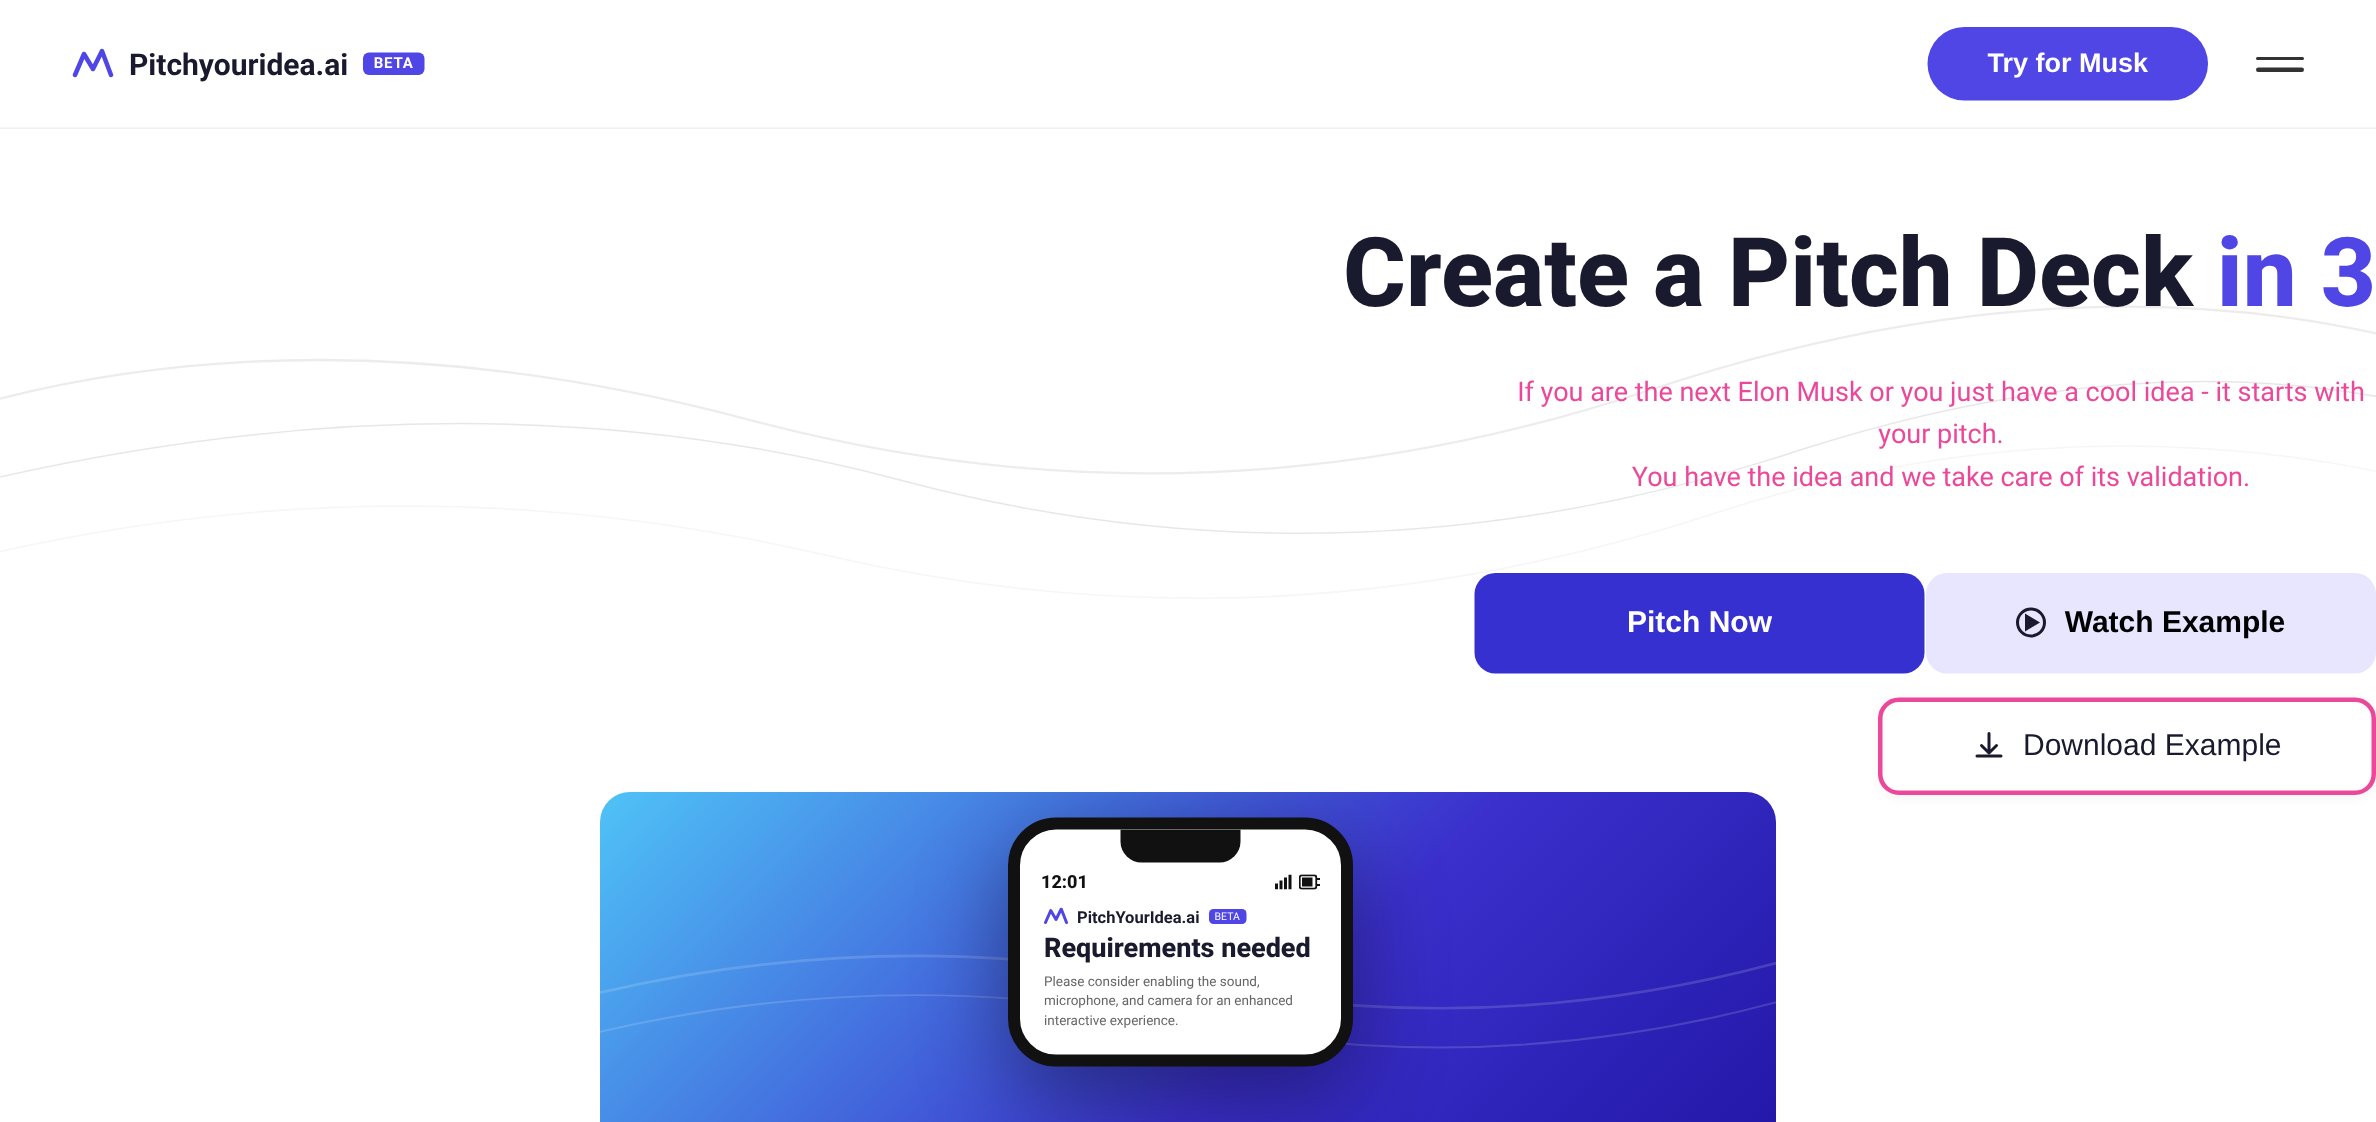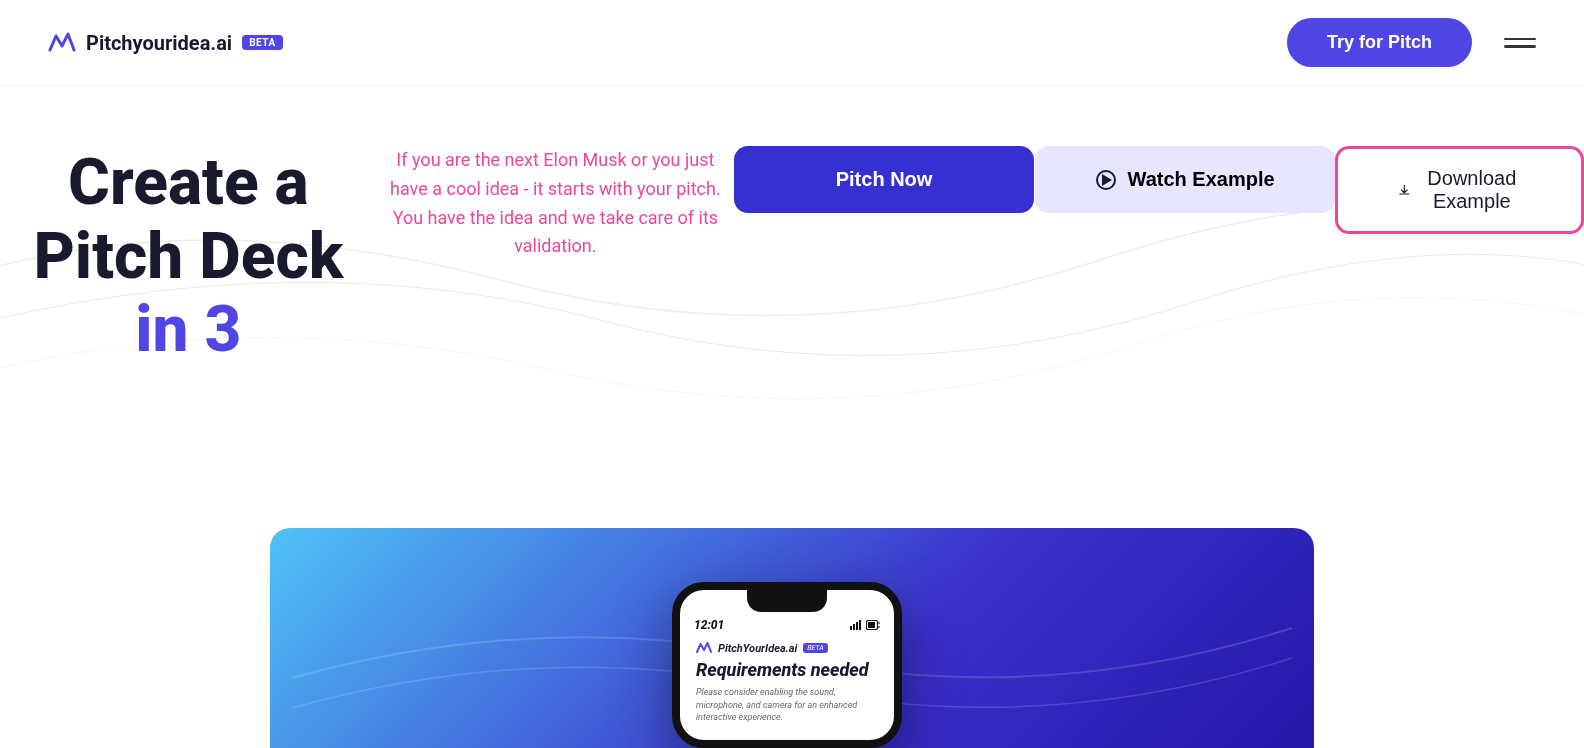--- a/index.html
+++ b/index.html
@@ -82,21 +82,22 @@
     .menu-line {
       width: 32px;
       height: 2.5px;
       background: #333;
       border-radius: 2px;
     }
 
     
     .hero {
       display: flex;
-      align-items: flex-start;
+      flex-direction: column;
+      align-items: flex-end;
       padding-top: 60px;
       position: relative;
       z-index: 5;
     }
 
     .hero-title {
       text-align: center;
       font-size: 64px;
       font-weight: 800;
       line-height: 1.15;
@@ -184,30 +185,29 @@
       gap: 12px;
       box-shadow: 0 2px 8px rgba(0,0,0,0.05);
     }
 
     
     .phone-section {
       position: absolute;
       bottom: 0;
       left: 50%;
       transform: translateX(-50%);
-      width: 1044px;
+      width: 784px;
       height: 220px;
       background: linear-gradient(135deg, #4fc3f7 0%, #3b30cc 60%, #2318a8 100%);
       border-radius: 20px 20px 0 0;
       display: flex;
-      align-items: flex-end;
+      align-items: center;
       justify-content: center;
       overflow: hidden;
       padding-top: 10px;
-      font-style: italic;
     }
 
     .phone-container {
       position: relative;
       width: 240px;
       margin-top: -30px;
     }
 
     .phone-mock {
       width: 230px;
@@ -317,21 +317,21 @@
 <header class="header">
   <div class="logo-area">
     <svg class="logo-icon" viewBox="0 0 28 22" fill="none" xmlns="http://www.w3.org/2000/svg">
       <path d="M2 18 L8 4 L14 14 L20 2 L26 18" stroke="#4f46e5" stroke-width="3" stroke-linecap="round" stroke-linejoin="round" fill="none"></path>
     </svg>
     <span class="logo-text">Pitchyouridea.ai</span>
     <span class="beta-badge">BETA</span>
   </div>
 
   <div class="header-right">
-    <button class="try-free-btn">Try for Pitch</button>
+    <button class="try-free-btn">Try for Musk</button>
     <div class="menu-icon">
       <div class="menu-line"></div>
       <div class="menu-line"></div>
     </div>
   </div>
 </header>
 
 <section class="hero">
   <h1 class="hero-title">
     <span>Create a Pitch Deck </span><span class="hero-title-highlight">in 3</span><br>

